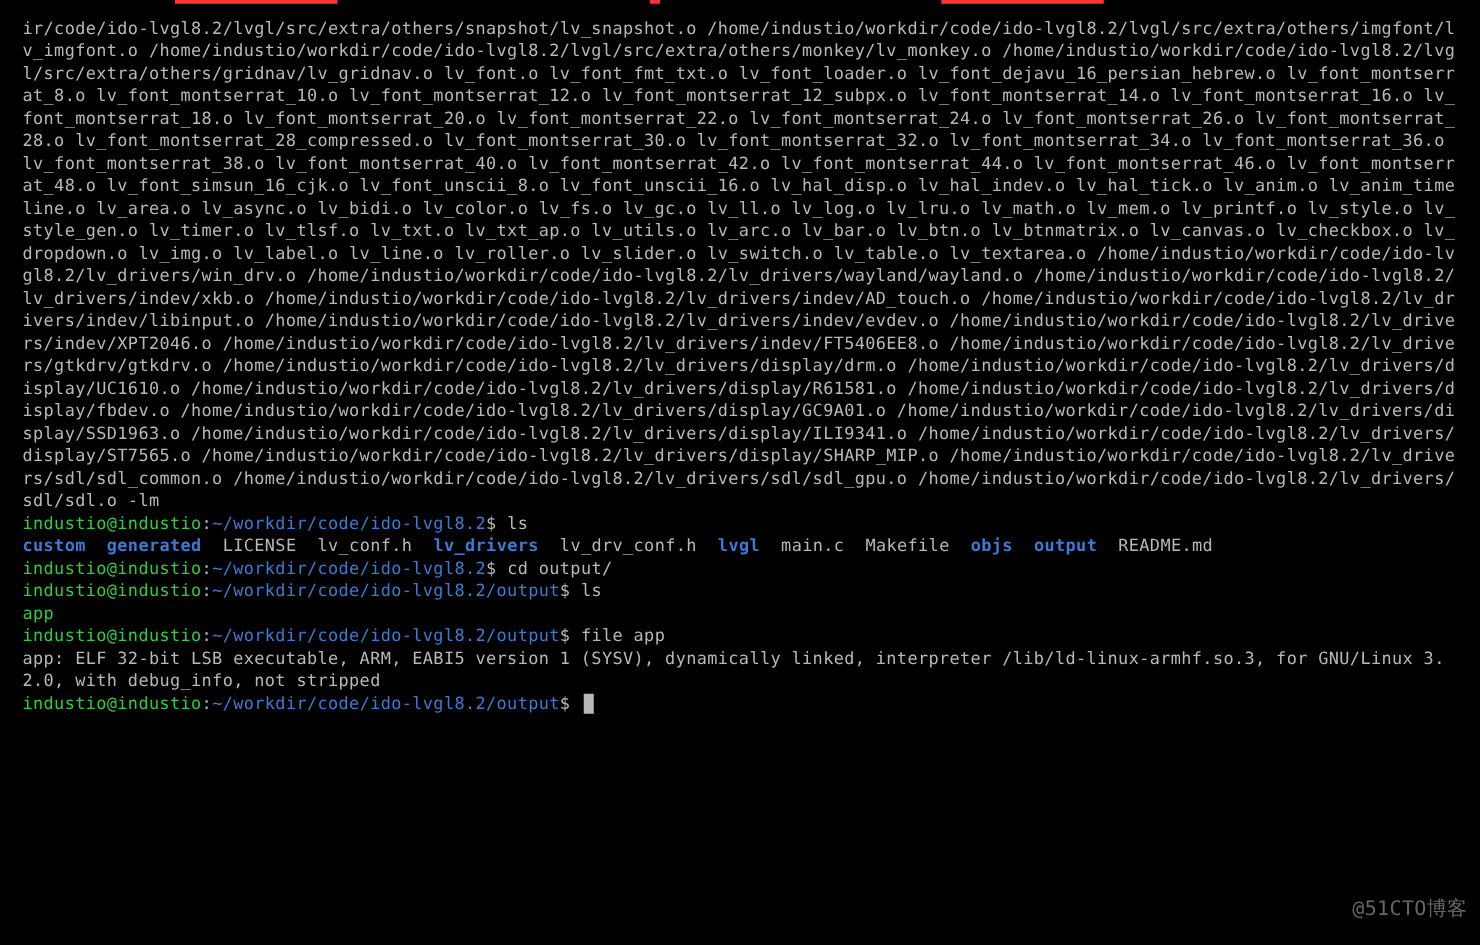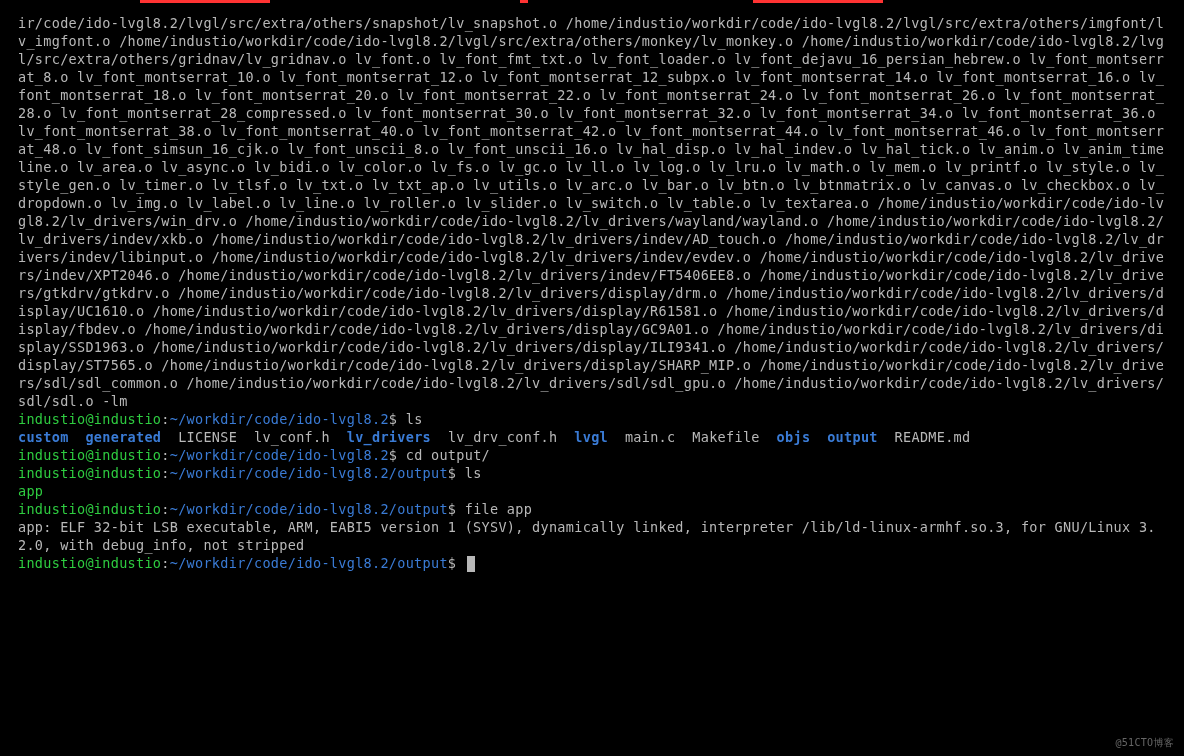--- a/index.html
+++ b/index.html
@@ -31,22 +31,22 @@
   }
   .grn{color:#2ecc40}
   .blu{color:#3a7bd5}
   .dirblu{color:#3a7bd5;font-weight:700}
   .wht{color:#b8b8b8}
   .cursor{
     display:inline-block;width:8px;height:16px;background:#b8b8b8;
     vertical-align:middle;margin-left:2px
   }
   .watermark{
-    position:absolute;right:10px;bottom:4px;
-    font-size:10px;color:#666;
+    position:absolute;right:10px;bottom:20px;
+    font-size:16px;color:#666;
   }
 </style>
 </head>
 <body>
 
 
 
 <div class="top-tabs">
   <div class="filler" style="flex:0 0 140px;background:transparent"></div>
   <div class="tab" style="flex:0 0 130px"></div>

